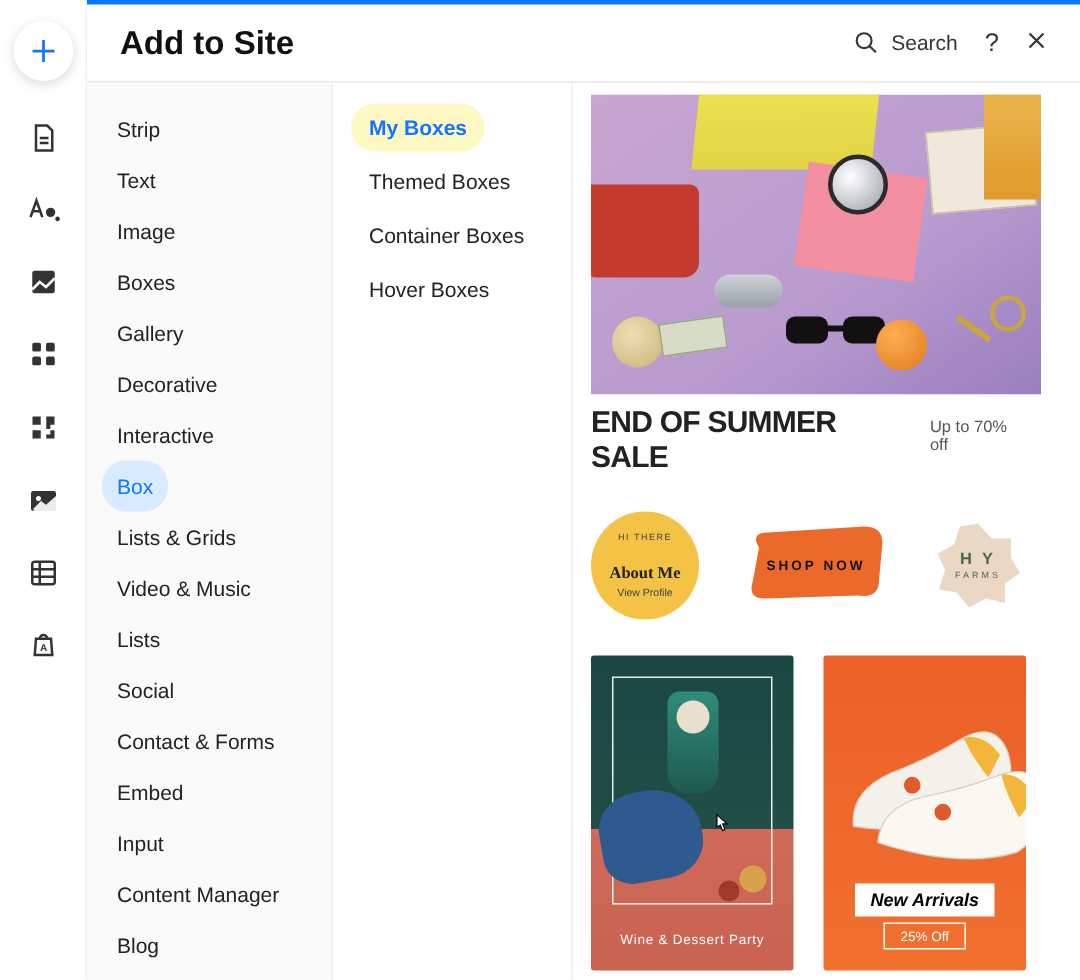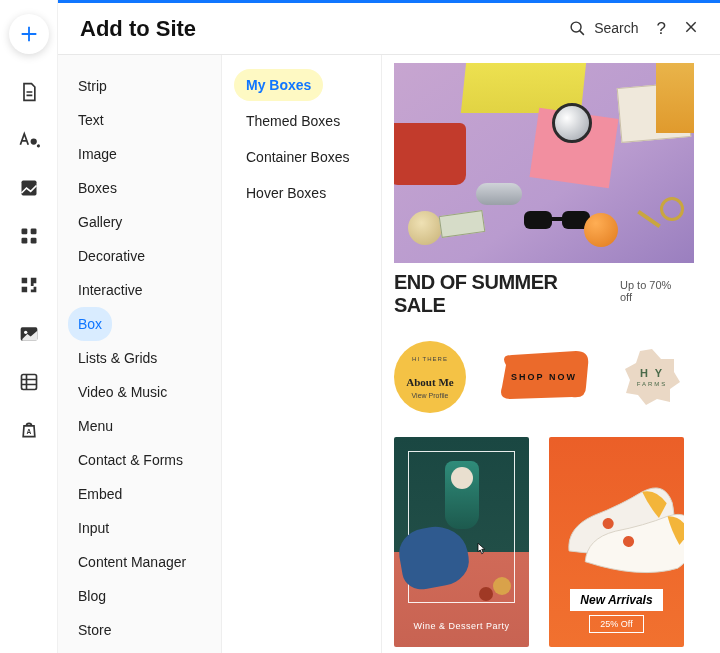--- a/index.html
+++ b/index.html
@@ -143,21 +143,22 @@
         <div class="item">Strip</div>
         <div class="item">Text</div>
         <div class="item">Image</div>
         <div class="item">Boxes</div>
         <div class="item">Gallery</div>
         <div class="item">Decorative</div>
         <div class="item">Interactive</div>
         <div><div class="item selected">Box</div></div>
         <div class="item">Lists &amp; Grids</div>
         <div class="item">Video &amp; Music</div>
-        <div class="item">Menu</div>
+        <div class="item">Lists</div>
+        <div class="item">Social</div>
         <div class="item">Contact &amp; Forms</div>
         <div class="item">Embed</div>
         <div class="item">Input</div>
         <div class="item">Content Manager</div>
         <div class="item">Blog</div>
         <div class="item">Store</div>
       </div>
 
       <div class="subcats">
         <div><div class="item selected">My Boxes</div></div>

